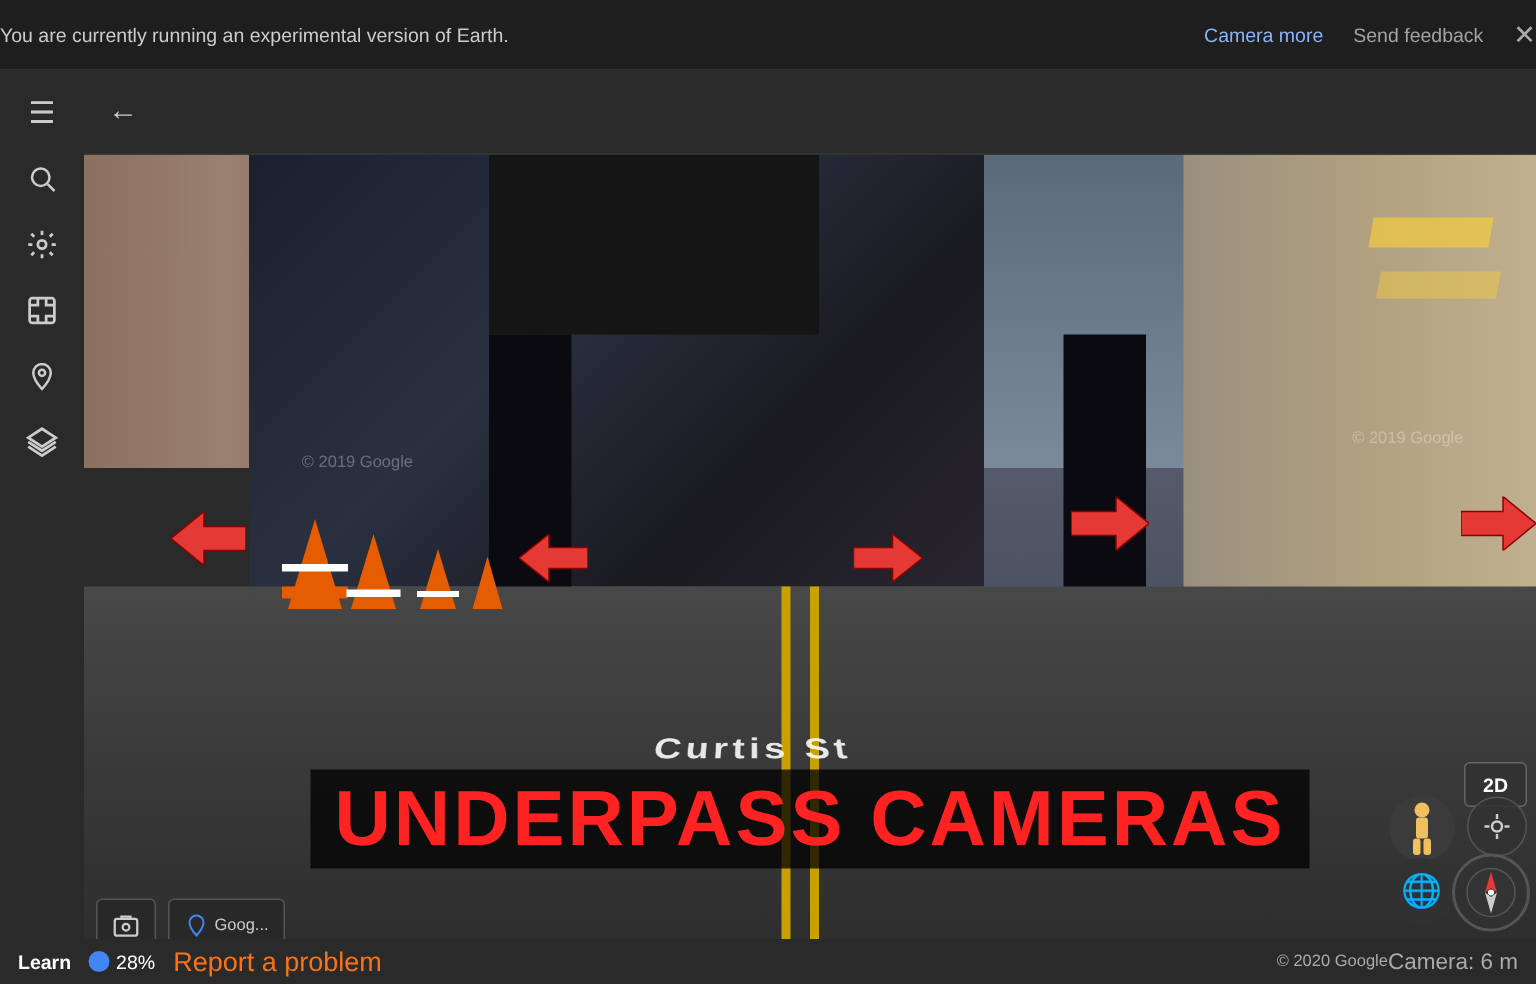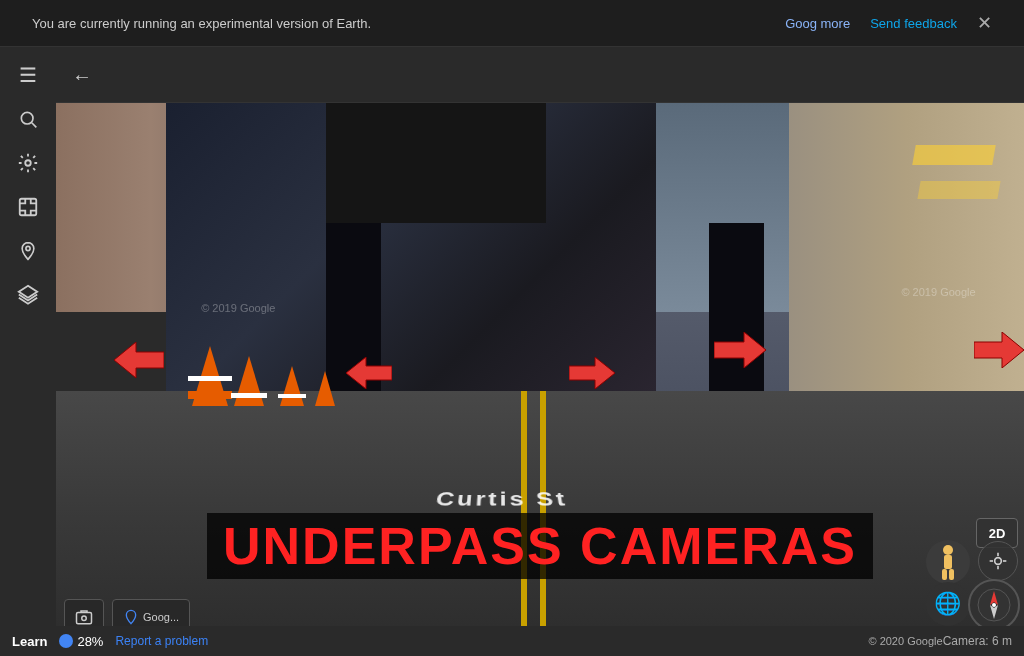--- a/index.html
+++ b/index.html
@@ -6,37 +6,37 @@
     body { width: 1024px; height: 656px; overflow: hidden; font-family: Arial, sans-serif; background: #1a1a1a; }
 
     
     #notification-bar {
       position: absolute;
       top: 0; left: 0; right: 0;
       height: 47px;
       background: #1e1e1e;
       display: flex;
       align-items: center;
-      padding: 0 32px;
+      padding: 0 0;
       z-index: 100;
       border-bottom: 1px solid #333;
     }
     #notification-bar .notif-text {
       color: #ccc;
       font-size: 13px;
       flex: 1;
     }
     #notification-bar .notif-link {
       color: #8ab4f8;
       font-size: 13px;
       cursor: pointer;
       margin-right: 20px;
     }
     #notification-bar .notif-feedback {
-      color: #0ea5e9;
+      color: #a3a3a3;
       font-size: 13px;
       cursor: pointer;
       margin-right: 20px;
     }
     #notification-bar .close-btn {
       color: #ccc;
       font-size: 18px;
       cursor: pointer;
       background: none;
       border: none;
@@ -130,21 +130,21 @@
       color: #ff2222;
       background: rgba(0,0,0,0.75);
       padding: 4px 16px;
       letter-spacing: 2px;
       text-align: right;
     }
 
     
     #bottom-controls {
       position: absolute;
-      bottom: 20px; right: 0;
+      bottom: 30px; right: 0;
       left: 56px;
       height: 110px;
       pointer-events: none;
       margin-top: 43px;
     }
     .ctrl-btn {
       position: absolute;
       border-radius: 50%;
       background: rgba(50,50,50,0.85);
       border: none;
@@ -189,23 +189,23 @@
       height: 30px;
       background: #2a2a2a;
       display: flex;
       align-items: center;
       padding: 0 12px;
       z-index: 100;
     }
     .status-logo { color: #fff; font-size: 13px; font-weight: bold; margin-right: 12px; }
     .status-zoom { display: flex; align-items: center; color: #fff; font-size: 13px; margin-right: 12px; }
     .status-zoom .zoom-dot { width: 14px; height: 14px; background: #4285f4; border-radius: 50%; margin-right: 4px; }
-    .status-problem { color: #3b82f6; font-size: 12px; cursor: pointer; margin-right: auto; }
+    .status-problem { color: #f97316; font-size: 18px; cursor: pointer; margin-right: auto; }
     .status-copyright { color: #aaa; font-size: 11px; }
-    .status-camera { color: #aaa; font-size: 12px; }
+    .status-camera { color: #aaa; font-size: 15px; }
 
     
     #bottom-toolbar {
       position: absolute;
       bottom: 30px; left: 56px;
       height: 50px;
       display: flex;
       align-items: center;
       padding: 0 8px;
       gap: 8px;
@@ -222,21 +222,21 @@
       padding: 0 10px;
       font-size: 12px;
       margin-top: 32px;
     }
   </style>
 </head>
 <body>
 
 <div id="notification-bar">
   <span class="notif-text">You are currently running an experimental version of Earth.</span>
-  <span class="notif-link">Goog more</span>
+  <span class="notif-link">Camera more</span>
   <span class="notif-feedback">Send feedback</span>
   <button class="close-btn">✕</button>
 </div>
 
 <div id="sidebar">
   <div class="sidebar-icon">
     <span>☰</span>
   </div>
   <div class="sidebar-icon" style="font-size:16px;">
     <svg width="20" height="20" viewBox="0 0 24 24" fill="none" stroke="#ccc" stroke-width="2">

